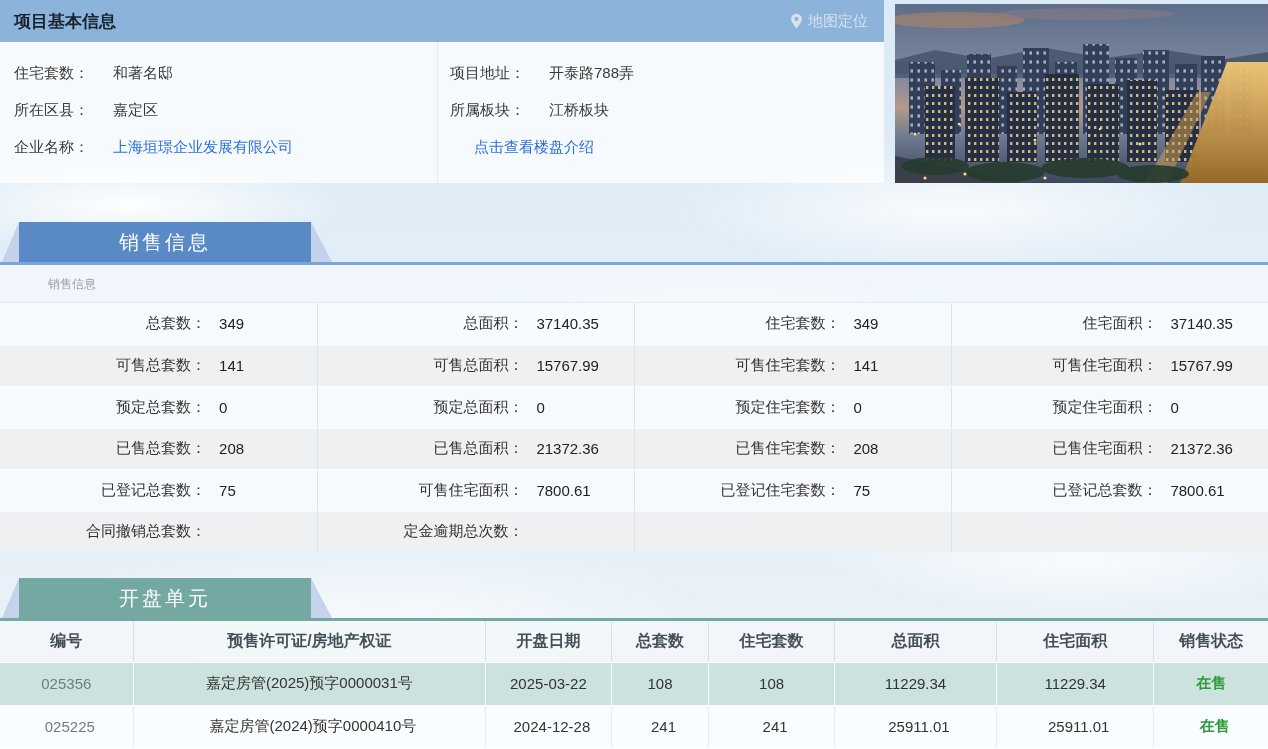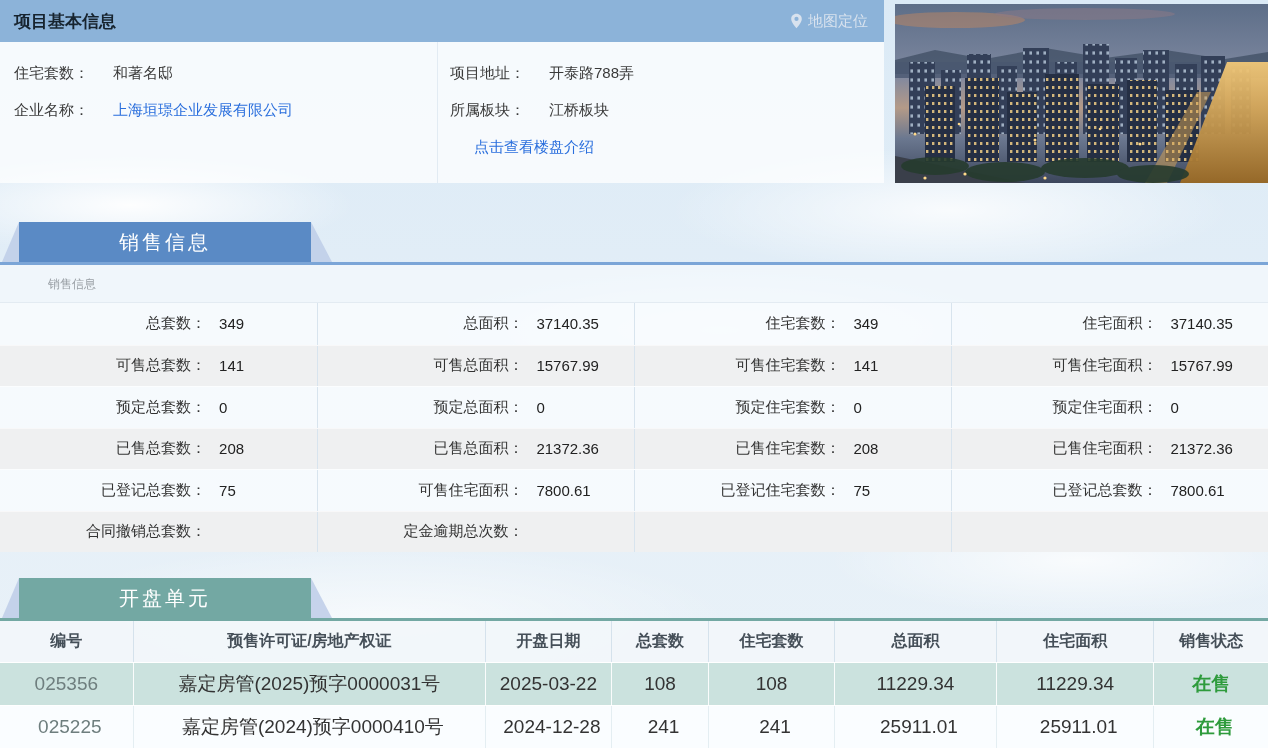--- a/index.html
+++ b/index.html
@@ -73,21 +73,21 @@
   .units .tab-main { background:var(--tab-teal,#73a8a3); }
   .units .tab-line { background:var(--tab-teal,#73a8a3); }
   table.units-table { width:1268px; border-collapse:collapse; table-layout:fixed; }
   .units-table th {
     height:41px; background:rgba(242,246,250,0.92);
     font-size:16px; font-weight:bold; color:#454f58;
     border-left:1px solid #d5e2ec; border-bottom:1px solid #fff;
   }
   .units-table th:first-child { border-left:none; }
   .units-table td {
-    height:43px; text-align:center; font-size:19px; color:#333;
+    height:43px; text-align:center; font-size:15px; color:#333;
     border-left:1px solid rgba(255,255,255,0.9); border-bottom:1px solid #fff;
   }
   .units-table td:first-child { border-left:none; }
   .units-table tr.teal td { background:var(--row-teal,#cbe2de); }
   .units-table tr.white td { background:rgba(252,254,255,0.88); border-left-color:#e4eef2;padding-left:7px; }
   .units-table td.idcol { color:#6e7e7e; }
   .units-table td.status { color:var(--status-green,#2e9b3c); font-weight:bold; }
   .bottom-sliver { height:6px; background:var(--row-teal,#cbe2de); opacity:0.7; }
 </style>
 </head>
@@ -104,20 +104,24 @@
             <path d="M6.5 0.8 C3.4 0.8 1.2 3.1 1.2 5.9 c0 3.5 5.3 9.3 5.3 9.3 s5.3-5.8 5.3-9.3 C11.8 3.1 9.6 0.8 6.5 0.8 z M6.5 8 a2.1 2.1 0 1 1 0-4.2 a2.1 2.1 0 0 1 0 4.2 z" fill="#d8e2ee"></path>
           </svg>
           <span>地图定位</span>
         </span>
       </div>
       <div class="project-body">
         <div class="pcol" id="proj-col-left">
             <div class="pfield">
               <span>住宅套数：</span>
               <span class="val">和著名邸</span>
+            </div>
+            <div class="pfield">
+              <span>所在区县：</span>
+              <span class="val">嘉定区</span>
             </div>
             <div class="pfield">
               <span>企业名称：</span>
               <span class="val link">上海垣璟企业发展有限公司</span>
             </div>
           </div>
         <div class="pcol right" id="proj-col-right">
             <div class="pfield">
               <span>项目地址：</span>
               <span class="val">开泰路788弄</span>

